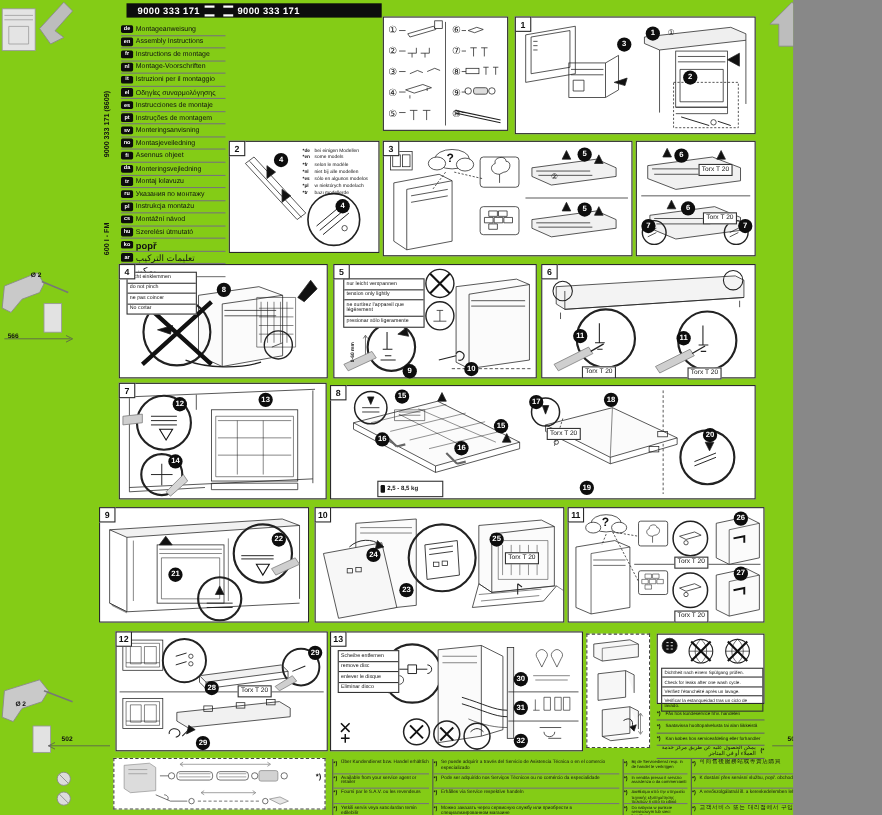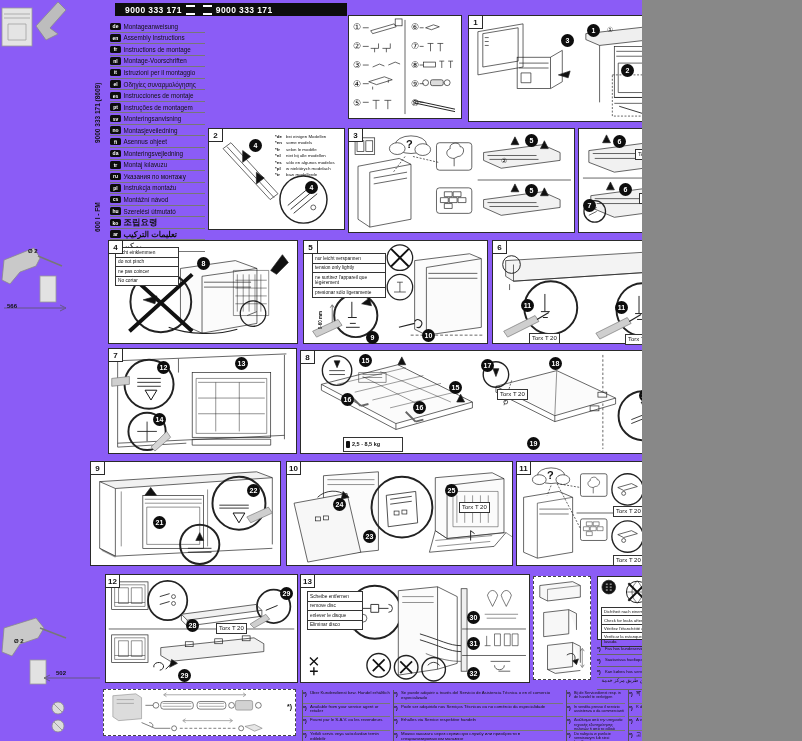--- a/index.html
+++ b/index.html
@@ -1,16 +1,16 @@
 <!DOCTYPE html>
 <html><head>
 <meta charset="utf-8">
 <style>
   html,body{margin:0;padding:0;background:#888}
-  .page{position:relative;width:642px;height:741px;background:#8b5cf6;font-family:"Liberation Sans",sans-serif;color:#111;overflow:hidden}
+  .page{position:relative;width:721px;height:741px;background:#84cc16;font-family:"Liberation Sans",sans-serif;color:#111;overflow:hidden}
   .panel{position:absolute;border:1px solid #2a2a2a;background:#fff;box-sizing:border-box}
   .dashed{border:1px dashed #444}
   .pnum{position:absolute;top:-1px;left:-1px;width:13px;height:12px;border:1px solid #2a2a2a;background:#fff;font-size:8px;font-weight:bold;display:flex;align-items:center;justify-content:center;z-index:4}
   .step{position:absolute;width:13px;height:13px;border-radius:50%;background:#0d0d0d;color:#fff;font-size:7px;font-weight:bold;display:flex;align-items:center;justify-content:center;z-index:4;line-height:1}
   .torx{position:absolute;border:1px solid #333;background:#fff;font-size:6px;line-height:9px;padding:0 2px;white-space:nowrap;z-index:4}
   .wbox{position:absolute;border:1px solid #333;background:#fff;z-index:3}
   .wbox div{font-size:4.8px;line-height:1.15;padding:1.5px 2px;border-bottom:1px solid #333}
   .wbox div:last-child{border-bottom:none}
   .notes{position:absolute;z-index:3;font-size:4.4px;line-height:1.45}
   .notes b{display:inline-block;width:11px;font-weight:bold}
@@ -25,21 +25,21 @@
   .hbar span.num{font-size:8.5px;font-weight:bold;letter-spacing:.4px}
   .hic{display:inline-block;width:9px;height:6px;border-top:2.2px solid #fff;border-bottom:2.2px solid #fff;margin:0 4px}
   
   .vtext{position:absolute;writing-mode:vertical-rl;transform:rotate(180deg);font-size:6.5px;font-weight:bold;color:#111;z-index:3;white-space:nowrap}
   
   .langs{position:absolute;left:110px;top:21px;width:95px;z-index:3}
   .lrow{display:flex;align-items:center;height:10.55px;border-bottom:.8px solid #777;overflow:hidden}
   .lcode{flex:0 0 auto;min-width:9px;padding:0 1px;height:7.5px;background:#0d0d0d;color:#fff;font-size:5px;font-weight:bold;border-radius:1.5px;display:flex;align-items:center;justify-content:center;margin-right:2.5px}
   .llabel{font-size:6.3px;white-space:nowrap}
   .lrow.ko .llabel{font-size:8.5px;font-weight:bold}
-  .lrow.ar .llabel{font-size:8px;font-weight:bold}
+  .lrow.ar .llabel{font-size:8px;font-weight:normal}
   .lrow.zh .llabel{font-size:8.5px;letter-spacing:2.5px}
   
   .ckbox{position:absolute;left:3px;top:30px;width:91px;border:1px solid #333}
   .ckbox div{font-size:4.2px;line-height:1.2;padding:1.2px 2px;border-bottom:1px solid #333}
   .ckbox div:last-child{border-bottom:none}
   .sfoot{position:absolute;z-index:3}
   .sfrow{display:flex;height:10.4px;border-bottom:.6px solid #666;overflow:hidden;align-items:center}
   .sfrow .mk{flex:0 0 8px;font-size:5px;font-weight:bold}
   .sfrow .tx{font-size:4.2px;line-height:1.05}
   .sfrow.ar{direction:rtl}
@@ -131,21 +131,21 @@
     <div class="lrow">
         <span class="lcode">cs</span>
         <span class="llabel">Montážní návod</span>
       </div>
     <div class="lrow">
         <span class="lcode">hu</span>
         <span class="llabel">Szerelési útmutató</span>
       </div>
     <div class="lrow ko">
         <span class="lcode">ko</span>
-        <span class="llabel">조립요령</span>
+        <span class="llabel">popř</span>
       </div>
     <div class="lrow ar">
         <span class="lcode">ar</span>
         <span class="llabel">تعليمات التركيب</span>
       </div>
     <div class="lrow zh">
         <span class="lcode">zh</span>
         <span class="llabel">يمكن</span>
       </div>
   </div>

